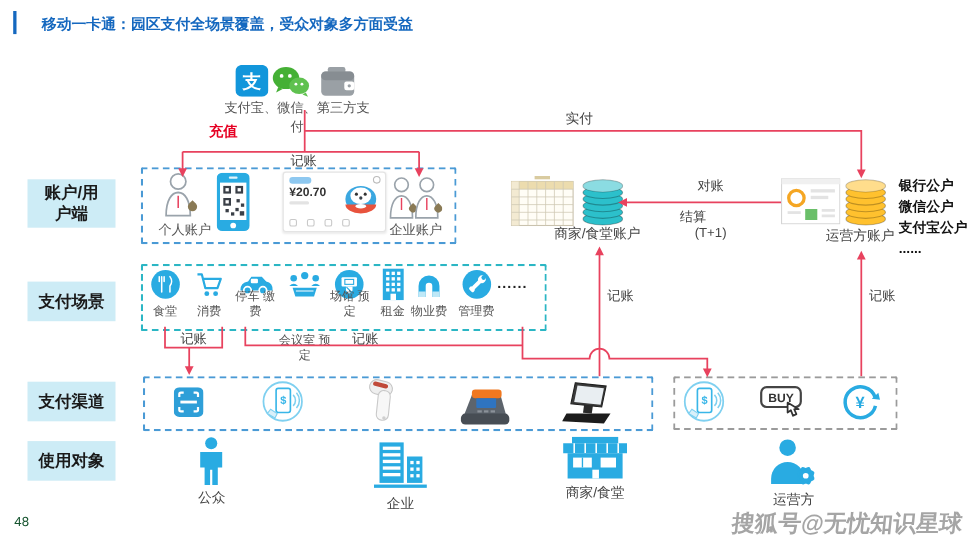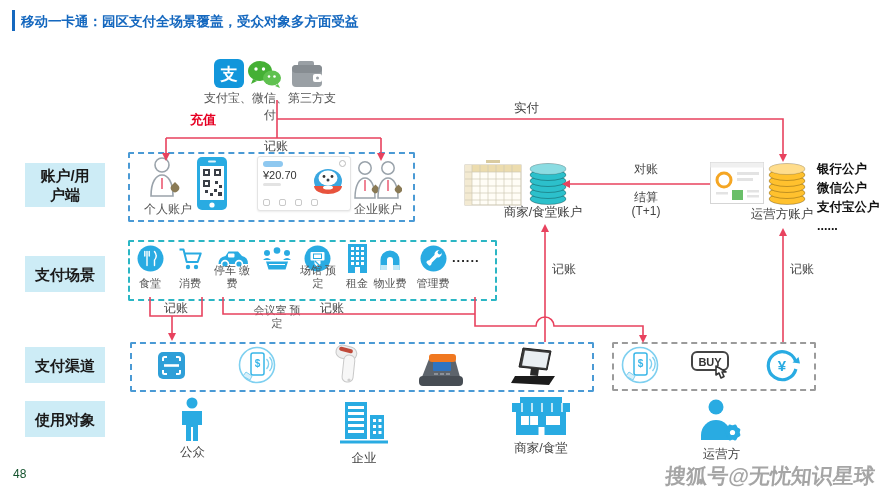--- a/index.html
+++ b/index.html
@@ -4,21 +4,21 @@
 <style>
   html,body{margin:0;padding:0;background:#fff;}
   #stage{position:relative;width:881px;height:500px;background:#fff;overflow:hidden;
          font-family:"Liberation Sans","DejaVu Sans",sans-serif;}
   .abs{position:absolute;}
   .pre{white-space:pre-line;}
   
   .titlebar{left:8px;top:10px;display:flex;align-items:center;color:#1568bf;}
   .title-main{font-size:20px;font-weight:bold;letter-spacing:.5px;}
   .title-div{width:3px;height:21px;background:#1568bf;margin:0 6px 0 4px;}
-  .title-sub{font-size:13.5px;font-weight:bold;padding-top:2px;}
+  .title-sub{font-size:13.5px;font-weight:bold;padding-top:2px;margin-left:17px;}
   
   .rowlab{left:25px;width:80px;background:#cdecf6;color:#1a1a1a;font-size:15px;font-weight:bold;
           display:flex;align-items:center;justify-content:center;text-align:center;line-height:19px;}
   
   .box{border:2px dashed #4a9ad5;border-radius:2px;background:transparent;}
   .box-teal{border-color:#2bb6c4;}
   .box-gray{border-color:#9b9b9b;}
   
   .cap{font-size:12px;color:#555;text-align:center;}
   .cap13{font-size:12.5px;color:#444;text-align:center;}
@@ -26,21 +26,21 @@
   .flow-red{color:#e60023;font-weight:bold;font-size:13px;}
   .scen-item{display:flex;align-items:flex-end;justify-content:center;text-align:center;
              font-size:11px;line-height:13px;color:#555;}
   .dots{font-size:13px;font-weight:bold;color:#222;letter-spacing:1px;}
   .pubacct{font-size:12.5px;font-weight:bold;color:#111;line-height:19px;}
   .userlab{font-size:12.5px;color:#444;text-align:center;}
   
   .appcard{width:92px;height:53px;background:#fff;border:1px solid #e4e4e4;border-radius:3px;
            box-shadow:0 1px 2px rgba(0,0,0,.08);}
   .appcard .pill{position:absolute;left:5px;top:4px;width:20px;height:6px;border-radius:3px;background:#8ec8f0;}
-  .appcard .bal{position:absolute;left:5px;top:12px;font-size:11px;font-weight:normal;color:#333;}
+  .appcard .bal{position:absolute;left:5px;top:12px;font-size:11px;font-weight:bold;color:#333;}
   .appcard .sub{position:absolute;left:5px;top:26px;width:18px;height:3px;background:#e3e3e3;border-radius:2px;}
   .appcard .gear{position:absolute;right:4px;top:3px;width:5px;height:5px;border:1px solid #bbb;border-radius:50%;}
   .appcard .tabs{position:absolute;left:5px;bottom:4px;display:flex;gap:9px;}
   .appcard .tabs i{width:5px;height:5px;border:1px solid #c9c9c9;border-radius:2px;display:block;}
   
   .pageno{left:13px;top:467px;font-size:12px;color:#14532d;}
   .watermark{left:575px;top:462px;width:300px;text-align:right;font-size:21px;font-weight:bold;
              color:#8f8f8f;opacity:.8;transform:skewX(-6deg);
              text-shadow:1px 1px 0 rgba(255,255,255,.9),-1px -1px 0 rgba(255,255,255,.9);}
   svg{display:block;}
@@ -508,21 +508,21 @@
       <polygon points="570,180 570,188 562,184"></polygon>
       <polygon points="541,232 549,232 545,224"></polygon>
       <polygon points="779,236 787,236 783,228"></polygon>
     </g>
   </svg>
 
   <div class="abs lbl flow flow-red" style="left:190px;top:111px;">充值</div>
   <div class="abs lbl flow" style="left:264px;top:138px;">记账</div>
   <div class="abs lbl flow" style="left:514px;top:100px;font-size:12.5px;">实付</div>
   <div class="abs lbl flow" style="left:618px;top:161px;width:56px;text-align:center;">对账</div>
-  <div class="abs lbl flow" style="left:618px;top:189px;width:56px;text-align:center;">结算</div>
+  <div class="abs lbl flow" style="left:618px;top:189px;width:56px;">结算</div>
   <div class="abs lbl flow" style="left:618px;top:204px;width:56px;text-align:center;">(T+1)</div>
   <div class="abs lbl flow" style="left:154px;top:300px;width:44px;text-align:center;">记账</div>
   <div class="abs lbl flow" style="left:310px;top:300px;width:44px;text-align:center;">记账</div>
   <div class="abs lbl flow" style="left:552px;top:261px;">记账</div>
   <div class="abs lbl flow" style="left:790px;top:261px;">记账</div>
 
   <div class="abs pageno">48</div>
   <div class="abs watermark">搜狐号@无忧知识星球</div>
 
 </div>

